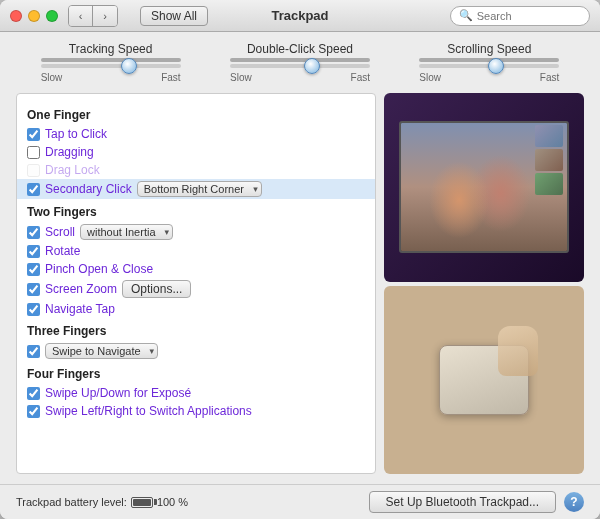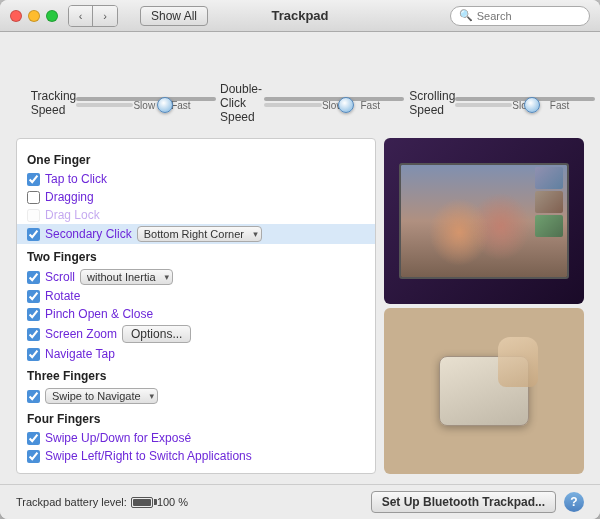--- a/index.html
+++ b/index.html
@@ -117,24 +117,23 @@
       overflow: hidden;
     }
     
     .sliders-row {
       display: flex;
       justify-content: space-around;
       margin-bottom: 10px;
     }
     .slider-group {
       display: flex;
-      flex-direction: row;
+      flex-direction: column;
       align-items: center;
       width: 160px;
-      margin-top: 40px;
     }
     .slider-label {
       font-size: 12px;
       color: #333;
       margin-bottom: 4px;
       font-weight: 500;
     }
     .slider-track {
       width: 140px;
       height: 4px;
@@ -395,25 +394,24 @@
     }
     .footer-right {
       display: flex;
       align-items: center;
       gap: 8px;
     }
     .bt-btn {
       background: linear-gradient(to bottom, #f8f8f8, #ddd);
       border: 1px solid #999;
       border-radius: 4px;
-      padding: 3px 10px;
+      padding: 3px 16px;
       font-size: 12px;
       cursor: pointer;
       color: #333;
-      font-weight: bold;
     }
     .help-btn {
       width: 20px;
       height: 20px;
       border-radius: 50%;
       background: linear-gradient(to bottom, #7ab0e0, #4a80c0);
       border: none;
       color: white;
       font-weight: 700;
       font-size: 12px;

